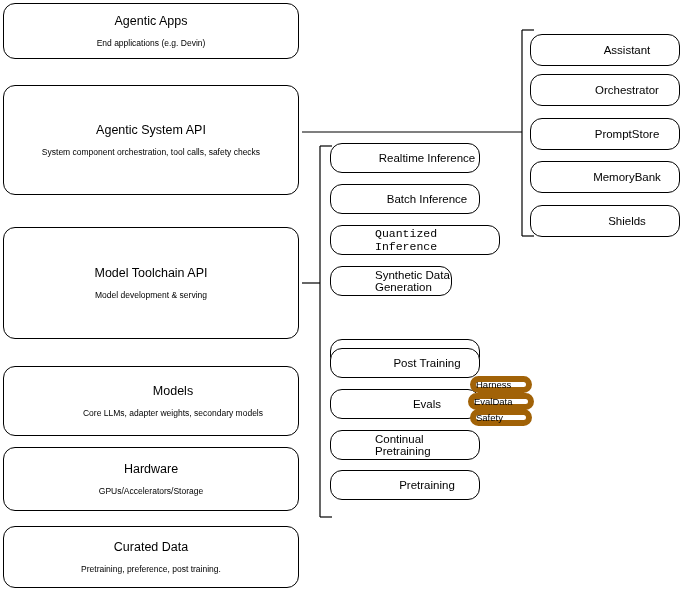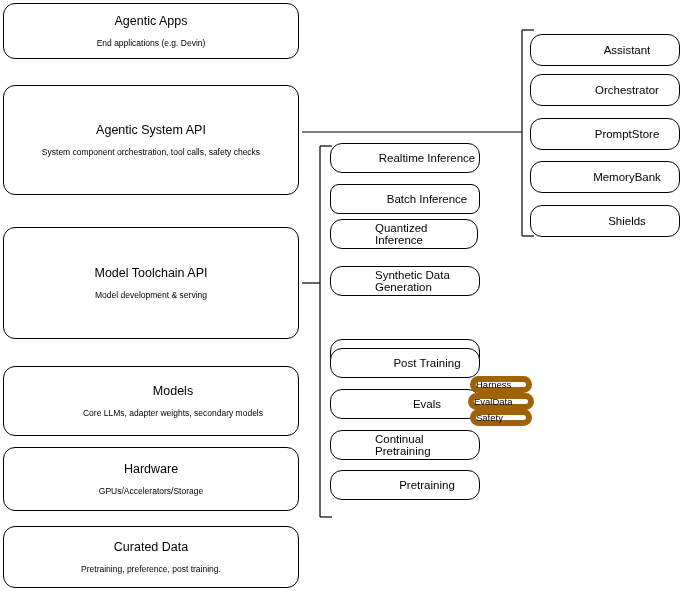--- a/index.html
+++ b/index.html
@@ -141,27 +141,27 @@
   <div class="pill" style="left:530px; top:161px; width:150px; height:32px;">
     <span>MemoryBank</span>
   </div>
   <div class="pill" style="left:530px; top:205px; width:150px; height:32px;">
     <span>Shields</span>
   </div>
 
   <div class="pill" style="left:330px; top:143px; width:150px; height:30px;">
     <span>Realtime Inference</span>
   </div>
-  <div class="pill" style="left:330px; top:184px; width:150px; height:30px;border-radius:9px;">
+  <div class="pill" style="left:330px; top:184px; width:150px; height:30px;">
     <span>Batch Inference</span>
   </div>
-  <div class="pill" style="left:330px; top:219px; width:148px; height:30px;">
+  <div class="pill" style="left:330px; top:225px; width:170px; height:30px;font-family:Liberation Mono, monospace;">
     <span>Quantized Inference</span>
   </div>
-  <div class="pill" style="left:330px; top:266px; width:150px; height:30px;">
+  <div class="pill" style="left:330px; top:266px; width:122px; height:30px;">
     <span>Synthetic Data Generation</span>
   </div>
   <div class="pill" style="left:330px; top:307px; width:150px; height:30px;margin-top:32px;">
     <span>Reward Scoring</span>
   </div>
   <div class="pill" style="left:330px; top:348px; width:150px; height:30px;">
     <span>Post Training</span>
   </div>
   <div class="pill" style="left:330px; top:389px; width:150px; height:30px;">
     <span>Evals</span>

